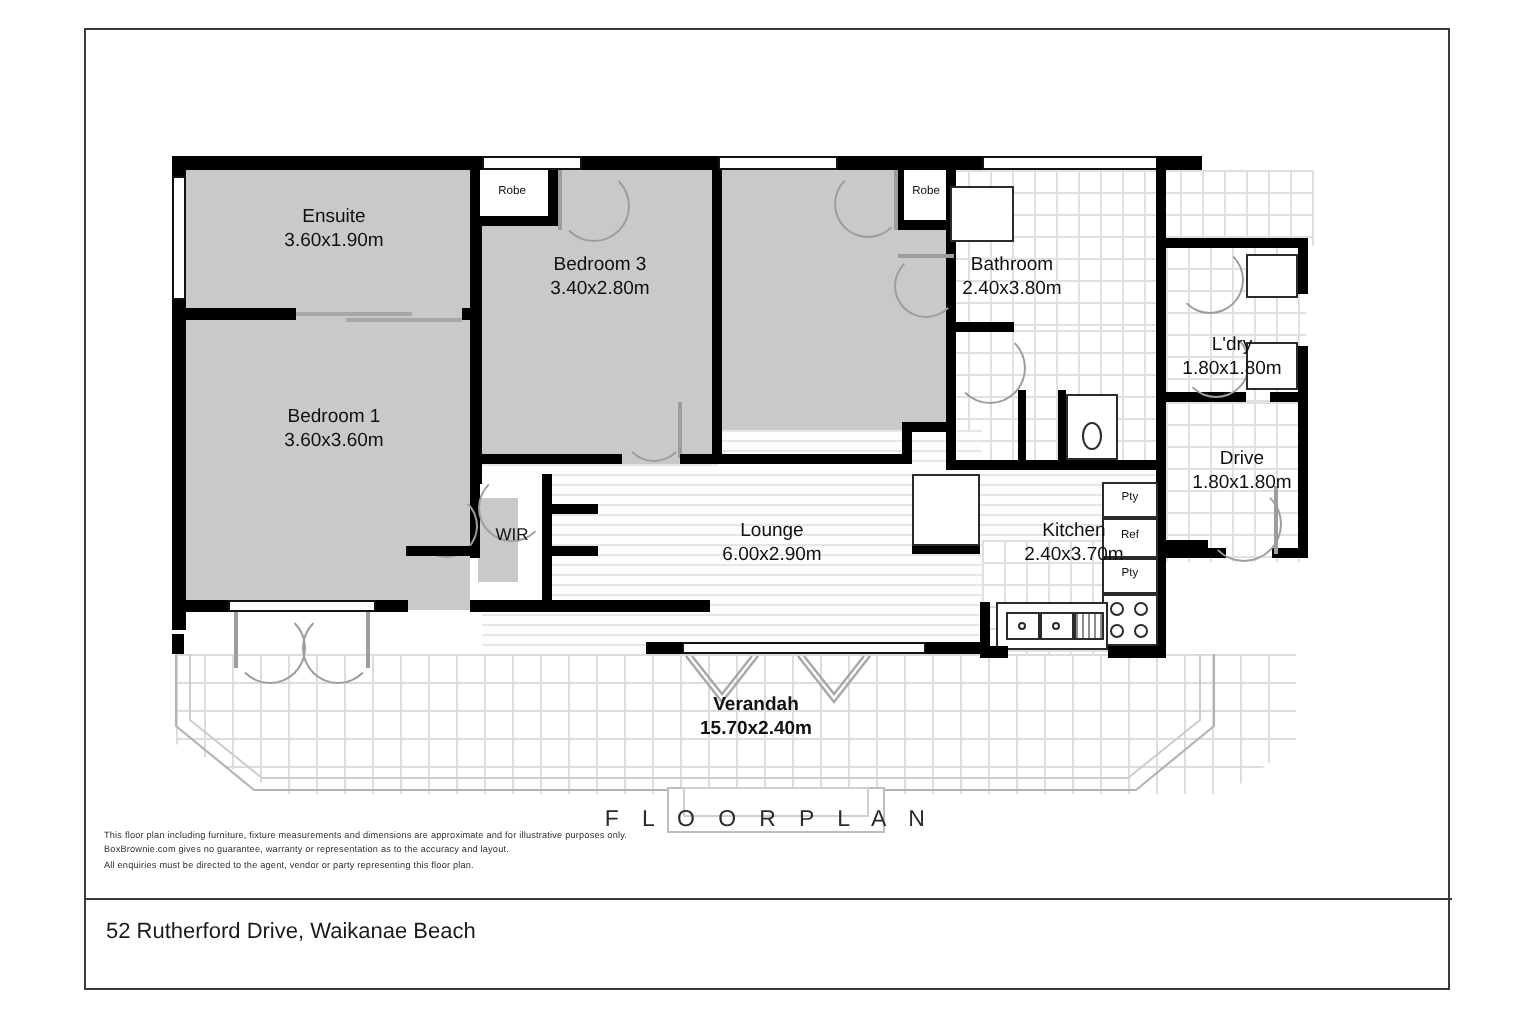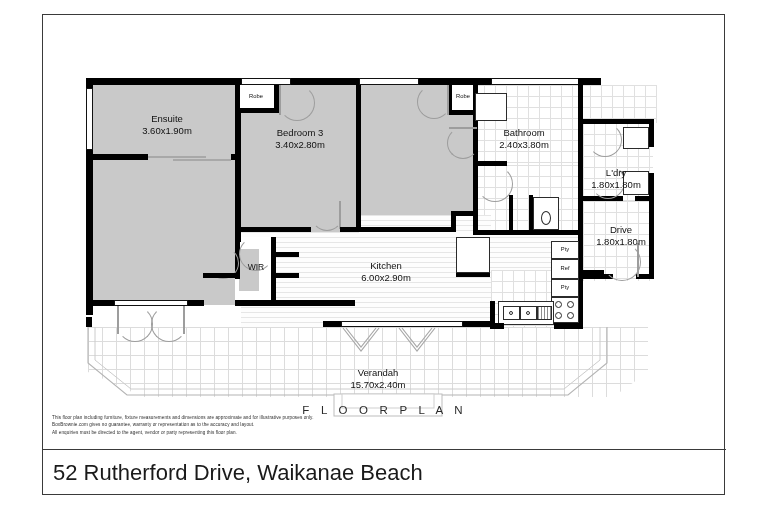--- a/index.html
+++ b/index.html
@@ -54,21 +54,21 @@
   .fix-r{border-radius:50%;}
   .door-arc{position:absolute;border:1px solid #9d9d9d;border-radius:50%;background:transparent;}
   .door-leaf{position:absolute;background:#9d9d9d;}
   .thinline{position:absolute;background:#a8a8a8;}
 
   
   #titleblock{position:absolute;left:0;bottom:0;width:683px;}
   #disclaimer{position:absolute;left:9px;bottom:58px;font-size:4.6px;color:#2d2d2d;line-height:1.62;letter-spacing:.1px;}
   #floorplanword{position:absolute;left:0;bottom:78px;width:683px;text-align:center;font-size:11.5px;letter-spacing:4.2px;color:#2b2b2b;}
   #addrbar{position:absolute;left:0;bottom:0;width:683px;height:44px;border-top:1.5px solid #3a3a3a;}
-  #address{position:absolute;left:10px;top:10px;font-size:22px;color:#1a1a1a;}
+  #address{position:absolute;left:10px;top:10px;font-size:11px;color:#1a1a1a;}
 </style>
 </head>
 <body>
 
 <div id="page">
   <div id="frame">
 
     <div id="plan">
 
       <div class="abs room-grey" style="left:50px;top:70px;width:148px;height:75px;"></div>
@@ -237,45 +237,53 @@
         <path d="M5,6 L5,42 L44,74 L485,74 L524,42 L524,6" fill="none" stroke="#b4b4b4" stroke-width="1.1"></path>
         <path d="M12,6 L12,39 L48,68 L481,68 L517,39 L517,6" fill="none" stroke="#cccccc" stroke-width="1"></path>
       </svg>
       <div class="abs wall" style="left:43px;top:302px;width:6px;height:10px;"></div>
 
       <svg class="abs" style="left:290px;top:378px;width:110px;height:26px;" viewBox="0 0 110 26">
         <rect x="1" y="1" width="108" height="22" fill="#ffffff" stroke="#bdbdbd" stroke-width="1"></rect>
         <rect x="9" y="1" width="92" height="14" fill="#ffffff" stroke="#cfcfcf" stroke-width="1"></rect>
       </svg>
 
-      <div class="lbl" style="left:64px;top:98px;width:120px;">
+      <div class="lbl" style="left:64px;top:88px;width:120px;">
         <span class="n">Ensuite</span>
         <span class="d">3.60x1.90m</span>
       </div>
       <div class="lbl" style="left:197px;top:112px;width:120px;">
         <span class="n">Bedroom 3</span>
         <span class="d">3.40x2.80m</span>
       </div>
-      <div class="lbl" style="left:428px;top:112px;width:106px;">
+      <div class="lbl" style="left:410px;top:112px;width:106px;">
         <span class="n">Bathroom</span>
         <span class="d">2.40x3.80m</span>
       </div>
       <div class="lbl" style="left:533px;top:152px;width:80px;">
         <span class="n">L'dry</span>
         <span class="d">1.80x1.80m</span>
       </div>
+      <div class="lbl" style="left:62px;top:188px;width:124px;">
+        <span class="n">Bedroom 1</span>
+        <span class="d">3.60x3.60m</span>
+      </div>
       <div class="lbl" style="left:538px;top:209px;width:80px;">
         <span class="n">Drive</span>
         <span class="d">1.80x1.80m</span>
       </div>
       <div class="lbl" style="left:288px;top:245px;width:110px;">
+        <span class="n">Lounge</span>
+        <span class="d">6.00x2.90m</span>
+      </div>
+      <div class="lbl" style="left:442px;top:245px;width:104px;">
         <span class="n">Kitchen</span>
-        <span class="d">6.00x2.90m</span>
-      </div>
-      <div class="lbl" style="left:275px;top:352px;width:120px;">
+        <span class="d">2.40x3.70m</span>
+      </div>
+      <div class="lbl" style="left:275px;top:332px;width:120px;font-weight:bold;">
         <span class="n">Verandah</span>
         <span class="d">15.70x2.40m</span>
       </div>
 
       <div class="tag" style="left:198px;top:78px;width:30px;">Robe</div>
       <div class="tag" style="left:407px;top:78px;width:26px;">Robe</div>
       <div class="tag" style="left:198px;top:247px;width:30px;font-size:8.5px;">WIR</div>
       <div class="tag" style="left:508px;top:231px;width:28px;">Pty</div>
       <div class="tag" style="left:508px;top:250px;width:28px;">Ref</div>
       <div class="tag" style="left:508px;top:269px;width:28px;">Pty</div>

